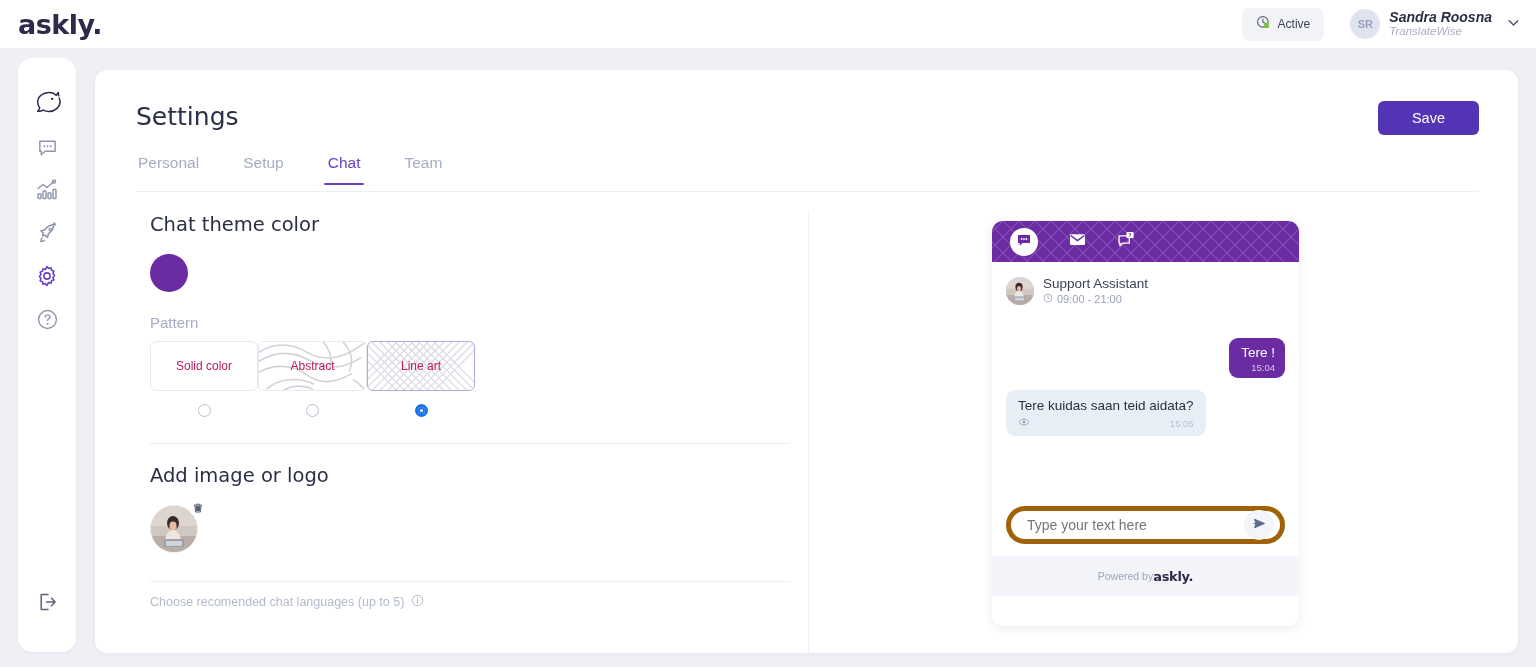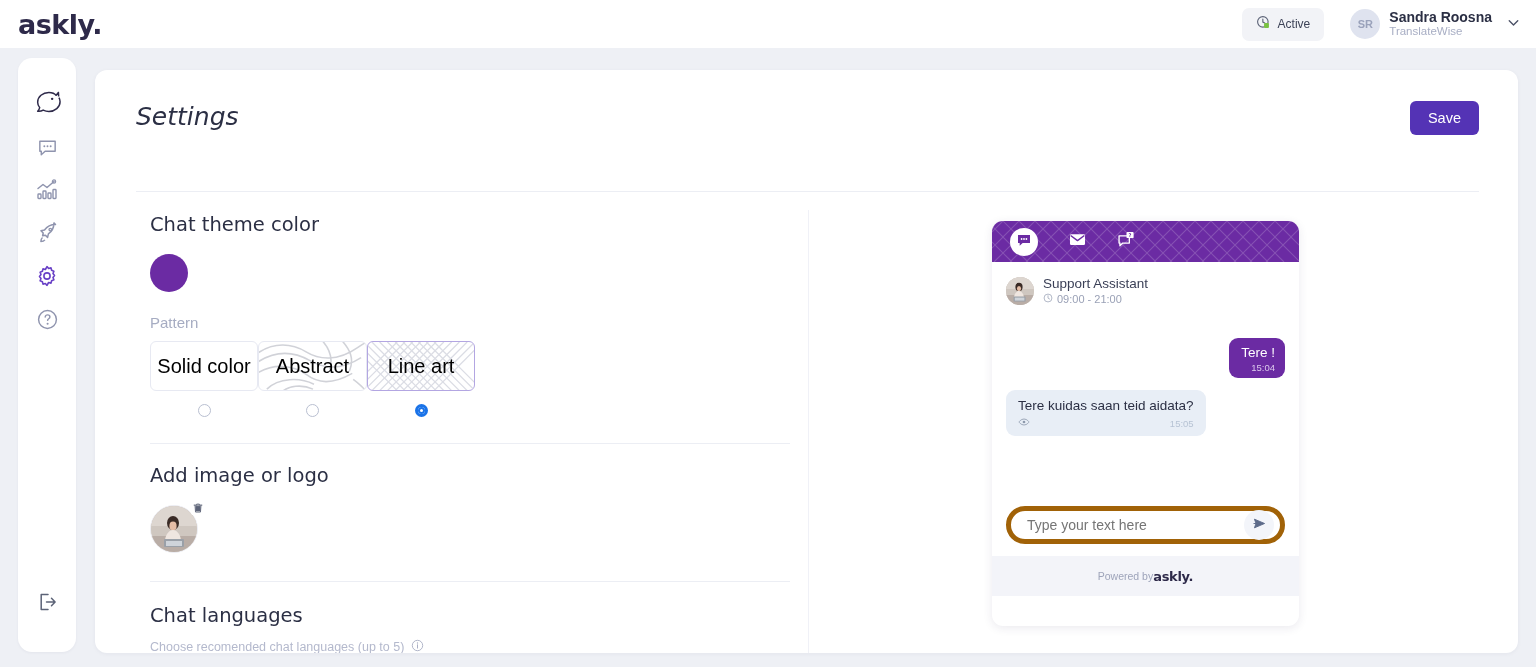--- a/index.html
+++ b/index.html
@@ -34,21 +34,21 @@
     padding: 7px 14px;
   }
   .status-pill .label { font-size: 12px; color: #3c4257; }
   .user-block { display: flex; align-items: center; gap: 9px; }
   .avatar-sr {
     width: 30px; height: 30px; border-radius: 50%;
     background: #dfe3ef; color: #9aa2bb;
     font-size: 11px; font-weight: 600;
     display: flex; align-items: center; justify-content: center;
   }
-  .user-names { line-height: 1.15; }
+  .user-names { line-height: 1.15; font-style: italic; }
   .user-name { font-size: 14px; font-weight: 700; color: #2b2f44; }
   .user-org { font-size: 11.5px; color: #a8aec4; }
   .chev-down-top { margin-left: 4px; }
 
   
   .sidebar {
     position: absolute; left: 18px; top: 58px;
     width: 58px; height: 594px;
     background: #ffffff; border-radius: 14px;
     display: flex; flex-direction: column; align-items: center;
@@ -68,27 +68,26 @@
     position: absolute; left: 95px; top: 70px;
     width: 1423px; height: 583px;
     background: #ffffff; border-radius: 12px;
     box-shadow: 0 1px 4px rgba(40,40,80,.05);
     overflow: hidden;
   }
   .page-title {
     position: absolute; left: 41px; top: 32px;
     font-size: 25px; font-weight: 400; color: #2b2f44;
     font-family: "DejaVu Sans", sans-serif;
-    font-style: italic;
   }
   .save-btn {
     position: absolute; right: 39px; top: 31px;
     background: #5433b5; color: #fff;
     border: none; border-radius: 6px;
-    padding: 9px 18px; font-size: 14.5px;
+    padding: 9px 34px; font-size: 14.5px;
     cursor: pointer;
     font-family: "Liberation Sans", sans-serif;
   }
   .tabs {
     position: absolute; left: 41px; top: 84px;
     display: flex; gap: 0;
   }
   .tab {
     font-size: 15.5px; color: #a6acc2;
     padding: 0 22px 13px 22px; cursor: pointer;
@@ -124,21 +123,21 @@
   }
   .sub-label {
     font-size: 15px; color: #a6acc2; margin-top: 22px;
   }
   .pattern-row { display: flex; margin-top: 10px; }
   .pattern-item { width: 108px; }
   .pattern-item:nth-child(2) { width: 109px; }
   .pattern-box {
     height: 50px; border: 1px solid #e7e9f2; border-radius: 6px;
     display: flex; align-items: center; justify-content: center;
-    font-size: 20px; color: #000000; cursor: pointer;
+    font-size: 12px; color: #be185d; cursor: pointer;
     position: relative; overflow: hidden; background: #fff;
   }
   .pattern-box.selected { border: 1px solid #b3a6e2; }
   .pattern-box .ptxt { position: relative; z-index: 2; }
   .pattern-bg { position: absolute; inset: 0; z-index: 1; opacity: .85; }
   .radio-row {
     display: flex; justify-content: center; margin-top: 13px;
   }
   .radio {
     width: 13px; height: 13px; border-radius: 50%;
@@ -341,20 +340,26 @@
         </svg>
     </span>
   </div>
 </div>
 
 <div class="card">
 
   <div class="page-title">Settings</div>
   <button class="save-btn">Save</button>
 
+  <div class="tabs">
+    <div class="tab">Personal</div>
+    <div class="tab">Setup</div>
+    <div class="tab active">Chat</div>
+    <div class="tab">Team</div>
+  </div>
   <div class="tabs-rule"></div>
 
   <div class="col-divider"></div>
 
   <div class="settings-col">
 
     <div class="sec-title">Chat theme color</div>
     <div class="color-swatch"></div>
 
     <div class="sub-label">Pattern</div>
@@ -450,21 +455,20 @@
       <div class="trash-badge">
         <svg width="12" height="12" viewBox="0 0 16 16">
           <path d="M2.8 4.2h10.4M6.2 4.2V2.8h3.6v1.4M4 4.2l.7 9.2h6.6l.7-9.2" fill="none" stroke="#5c6377" stroke-width="1.2" stroke-linecap="round" stroke-linejoin="round"></path>
           <rect x="4.6" y="5.4" width="6.8" height="7" fill="#5c6377"></rect>
         </svg>
       </div>
     </div>
 
     <div class="hr"></div>
 
-    <div style="margin-top:22px" class="sec-title">Chat languages</div>
 
     <div class="hint-row">
       <span class="hint-text">Choose recomended chat languages (up to 5)</span>
       <span>
         <svg width="13" height="13" viewBox="0 0 16 16">
             <circle cx="8" cy="8" r="6.4" fill="none" stroke="#a9aec3" stroke-width="1.1"></circle>
             <path d="M8 7.1v4.1" stroke="#a9aec3" stroke-width="1.2" stroke-linecap="round"></path>
             <circle cx="8" cy="4.9" r=".8" fill="#a9aec3"></circle>
           </svg>
       </span>

